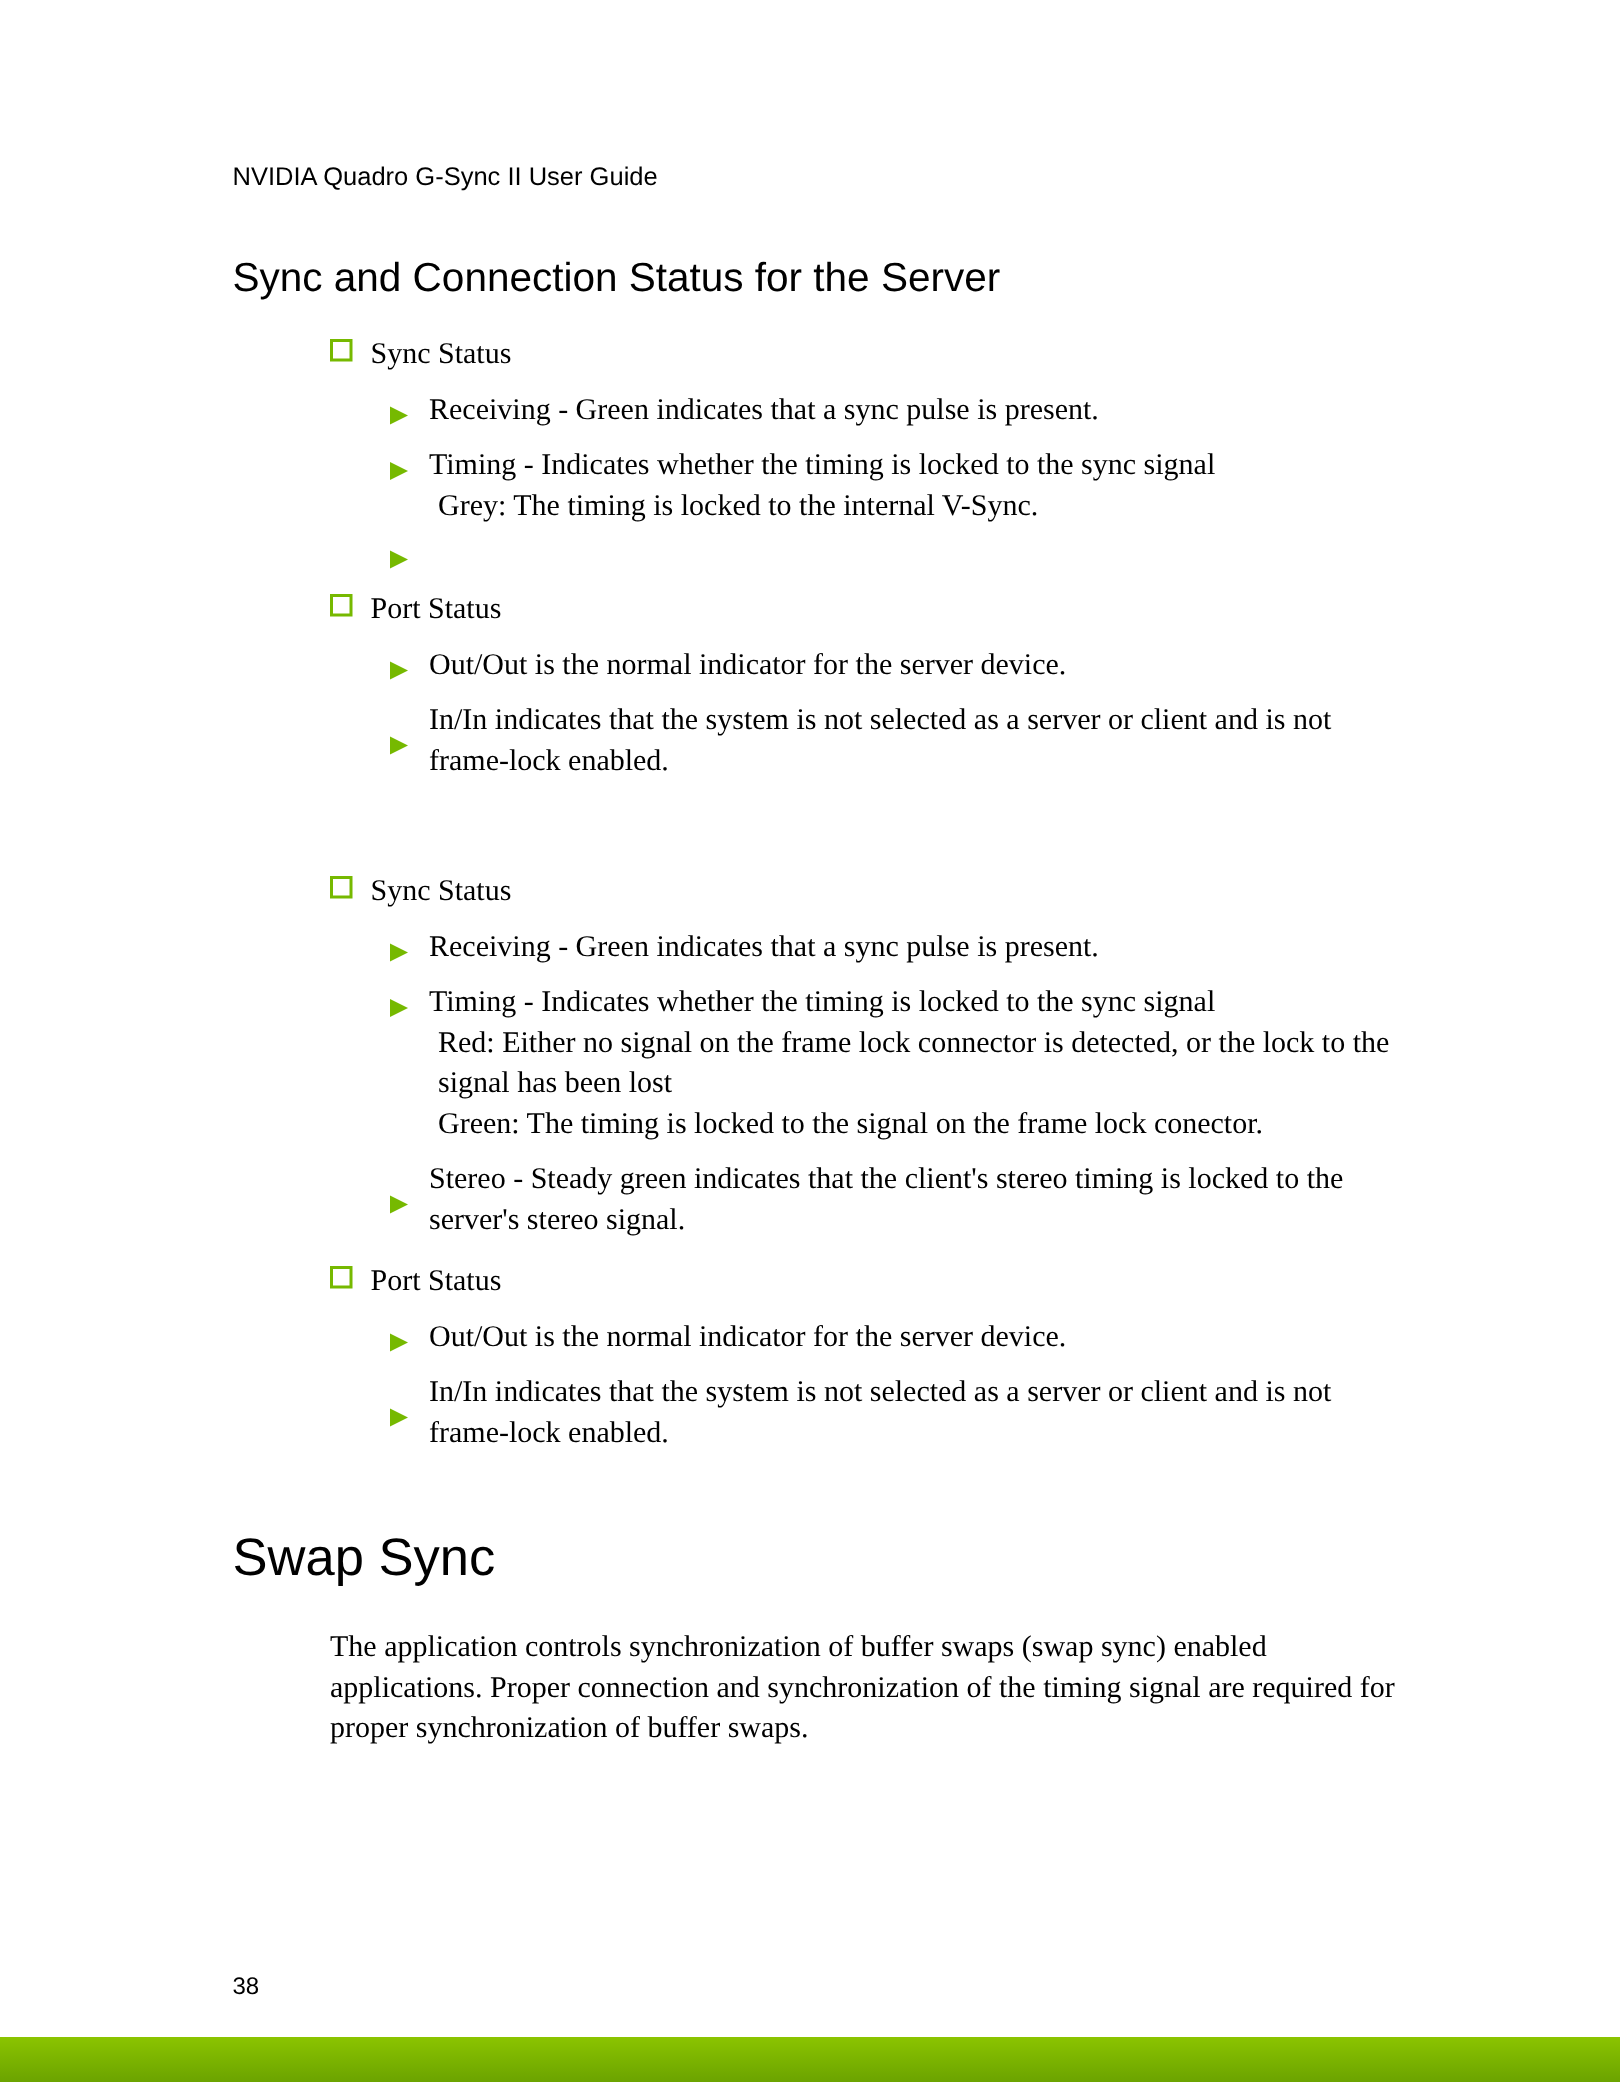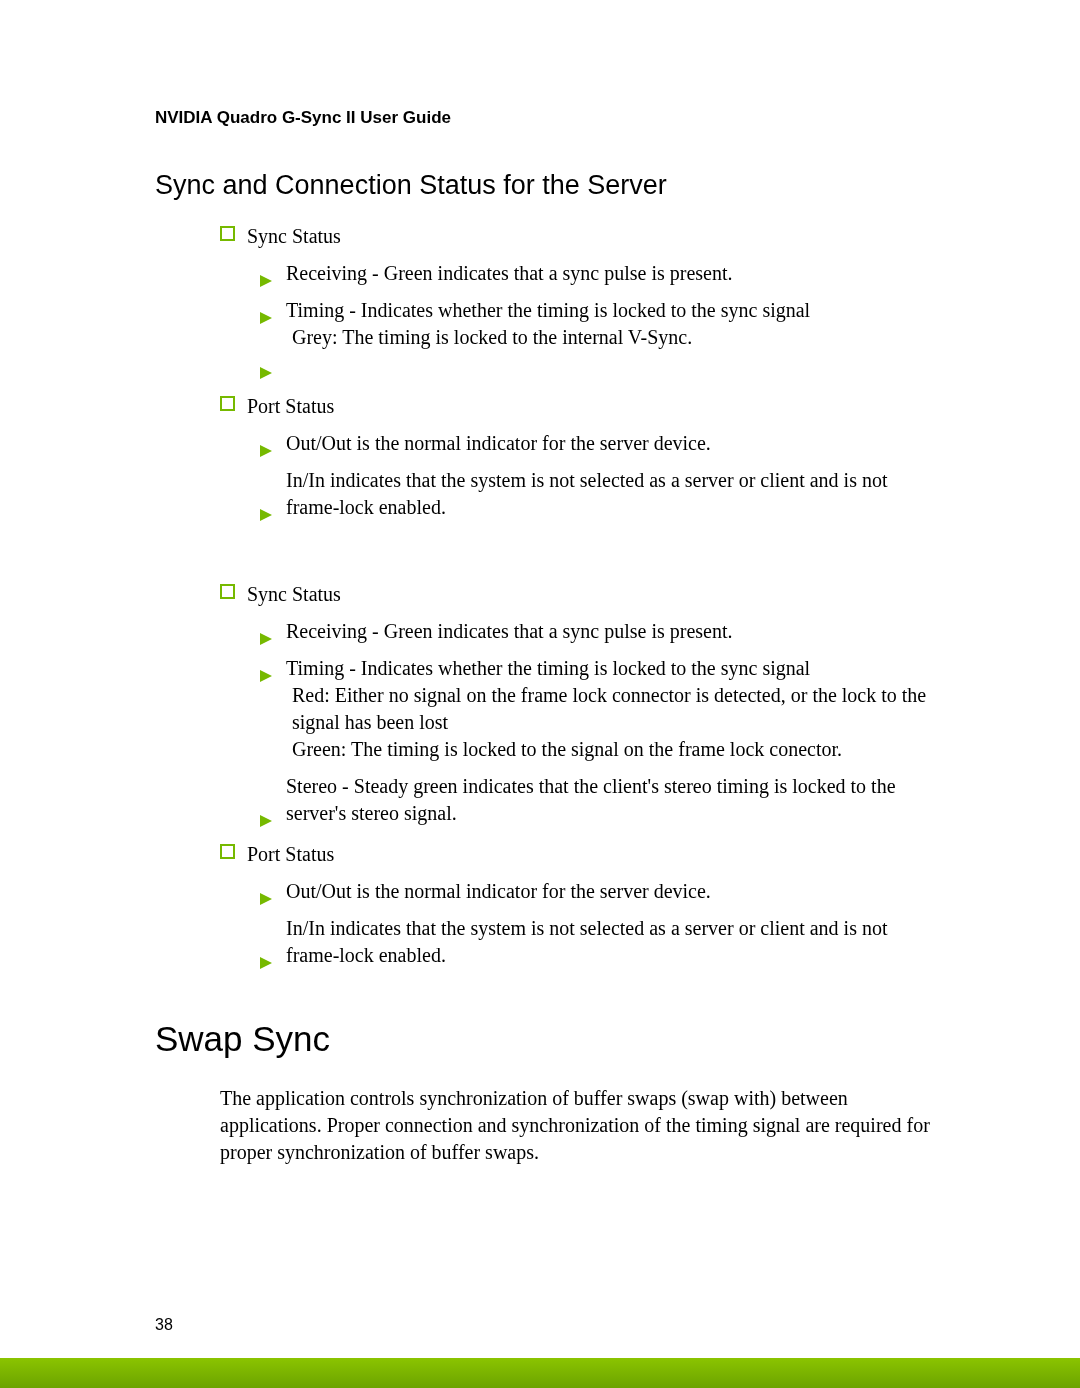--- a/index.html
+++ b/index.html
@@ -10,21 +10,21 @@
     font-family: Georgia, 'Times New Roman', serif;
     color: #000;
     position: relative;
   }
   .page-wrap {
     padding: 108px 140px 0 155px;
   }
   .running-header {
     font-family: Verdana, Geneva, sans-serif;
     font-size: 17px;
-    font-weight: bold;
+    font-weight: normal;
     color: #000;
     margin-bottom: 42px;
   }
   .h2 {
     font-family: Verdana, Geneva, sans-serif;
     font-size: 27px;
     color: #000;
     margin-bottom: 22px;
     margin-top: 0;
   }
@@ -55,21 +55,21 @@
   .list-l1 .mark-box {
     width: 15px;
     height: 15px;
     border: 2px solid #76b900;
     flex: 0 0 auto;
     margin-top: 3px;
     margin-right: 12px;
   }
   .list-l2 {
     display: flex;
-    align-items: flex-end;
+    align-items: center;
     margin-top: 10px;
     margin-left: 40px;
     font-size: 20px;
     line-height: 1.35;
     margin-right: 4px;
   }
   .list-l2 .mark-arrow {
     width: 0;
     height: 0;
     border-top: 6px solid transparent;
@@ -187,18 +187,18 @@
       <span>Out/Out is the normal indicator for the server device.</span>
     </div>
 
     <div class="list-l2">
       <span class="mark-arrow"></span>
       <span>In/In indicates that the system is not selected as a server or client and is not frame-lock enabled.</span>
     </div>
   </div>
 
   <div class="h1">Swap Sync</div>
-  <div class="body-text">The application controls synchronization of buffer swaps (swap with) between applications. Proper connection and synchronization of the timing signal are required for proper synchronization of buffer swaps.</div>
+  <div class="body-text">The application controls synchronization of buffer swaps (swap sync) enabled applications. Proper connection and synchronization of the timing signal are required for proper synchronization of buffer swaps.</div>
 
 </div>
 
 <div class="page-number">38</div>
 <div class="footer-bar"></div>
 
 </body></html>

